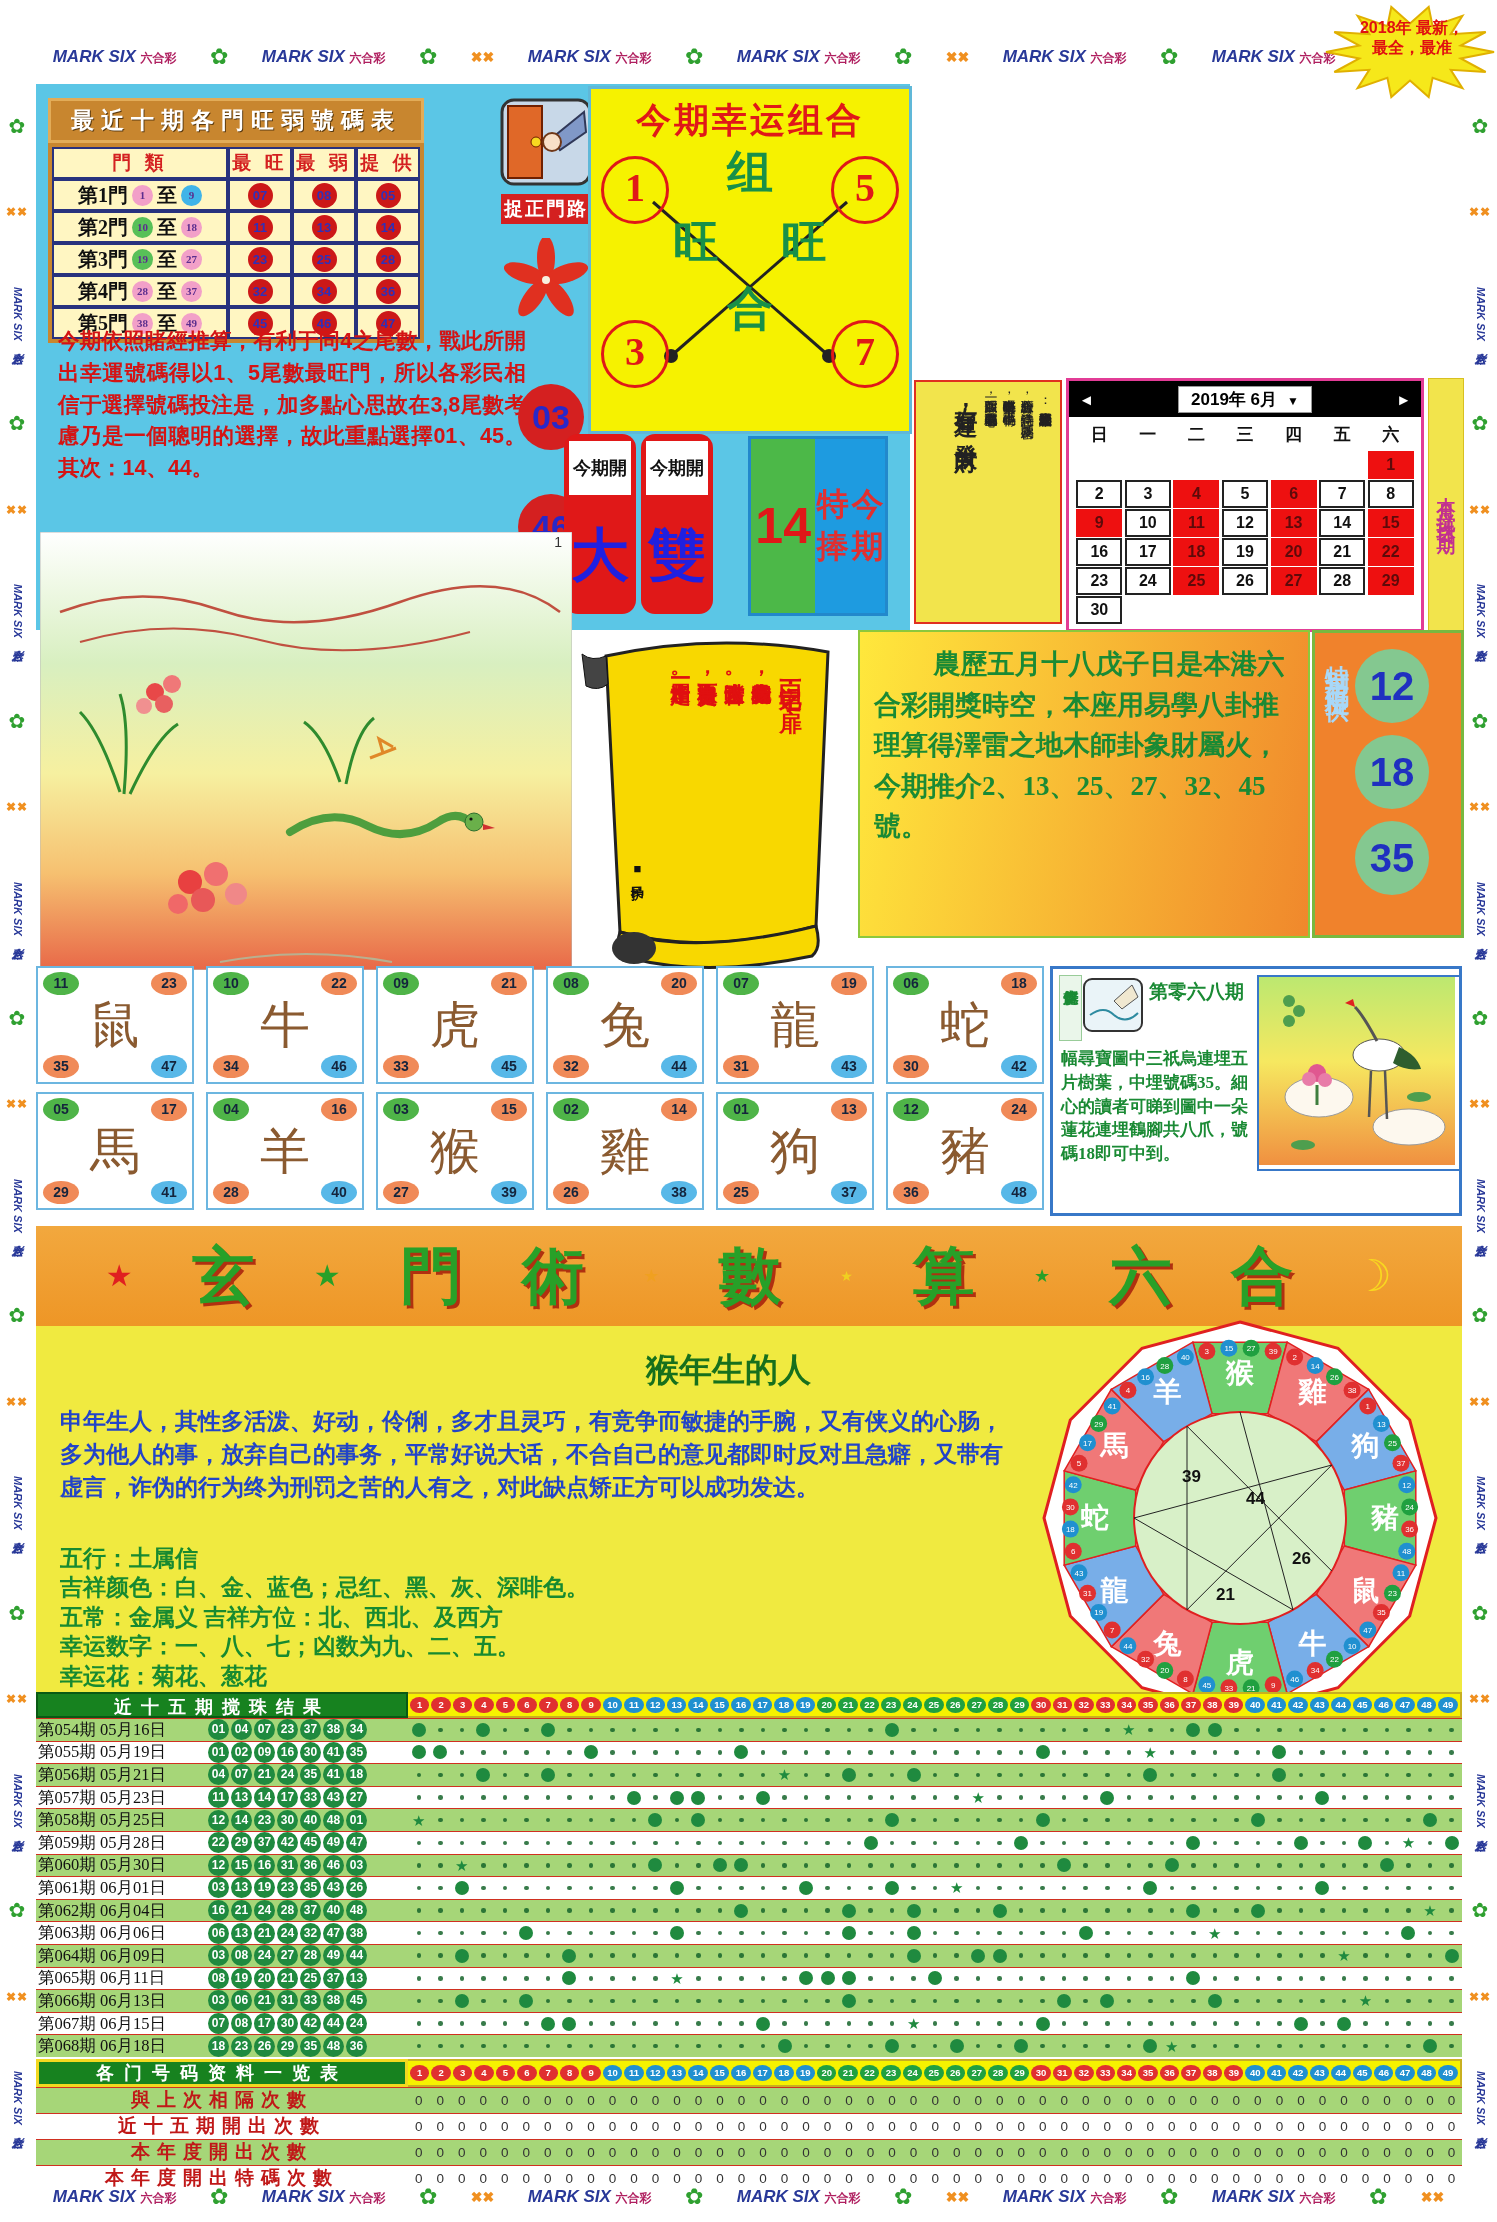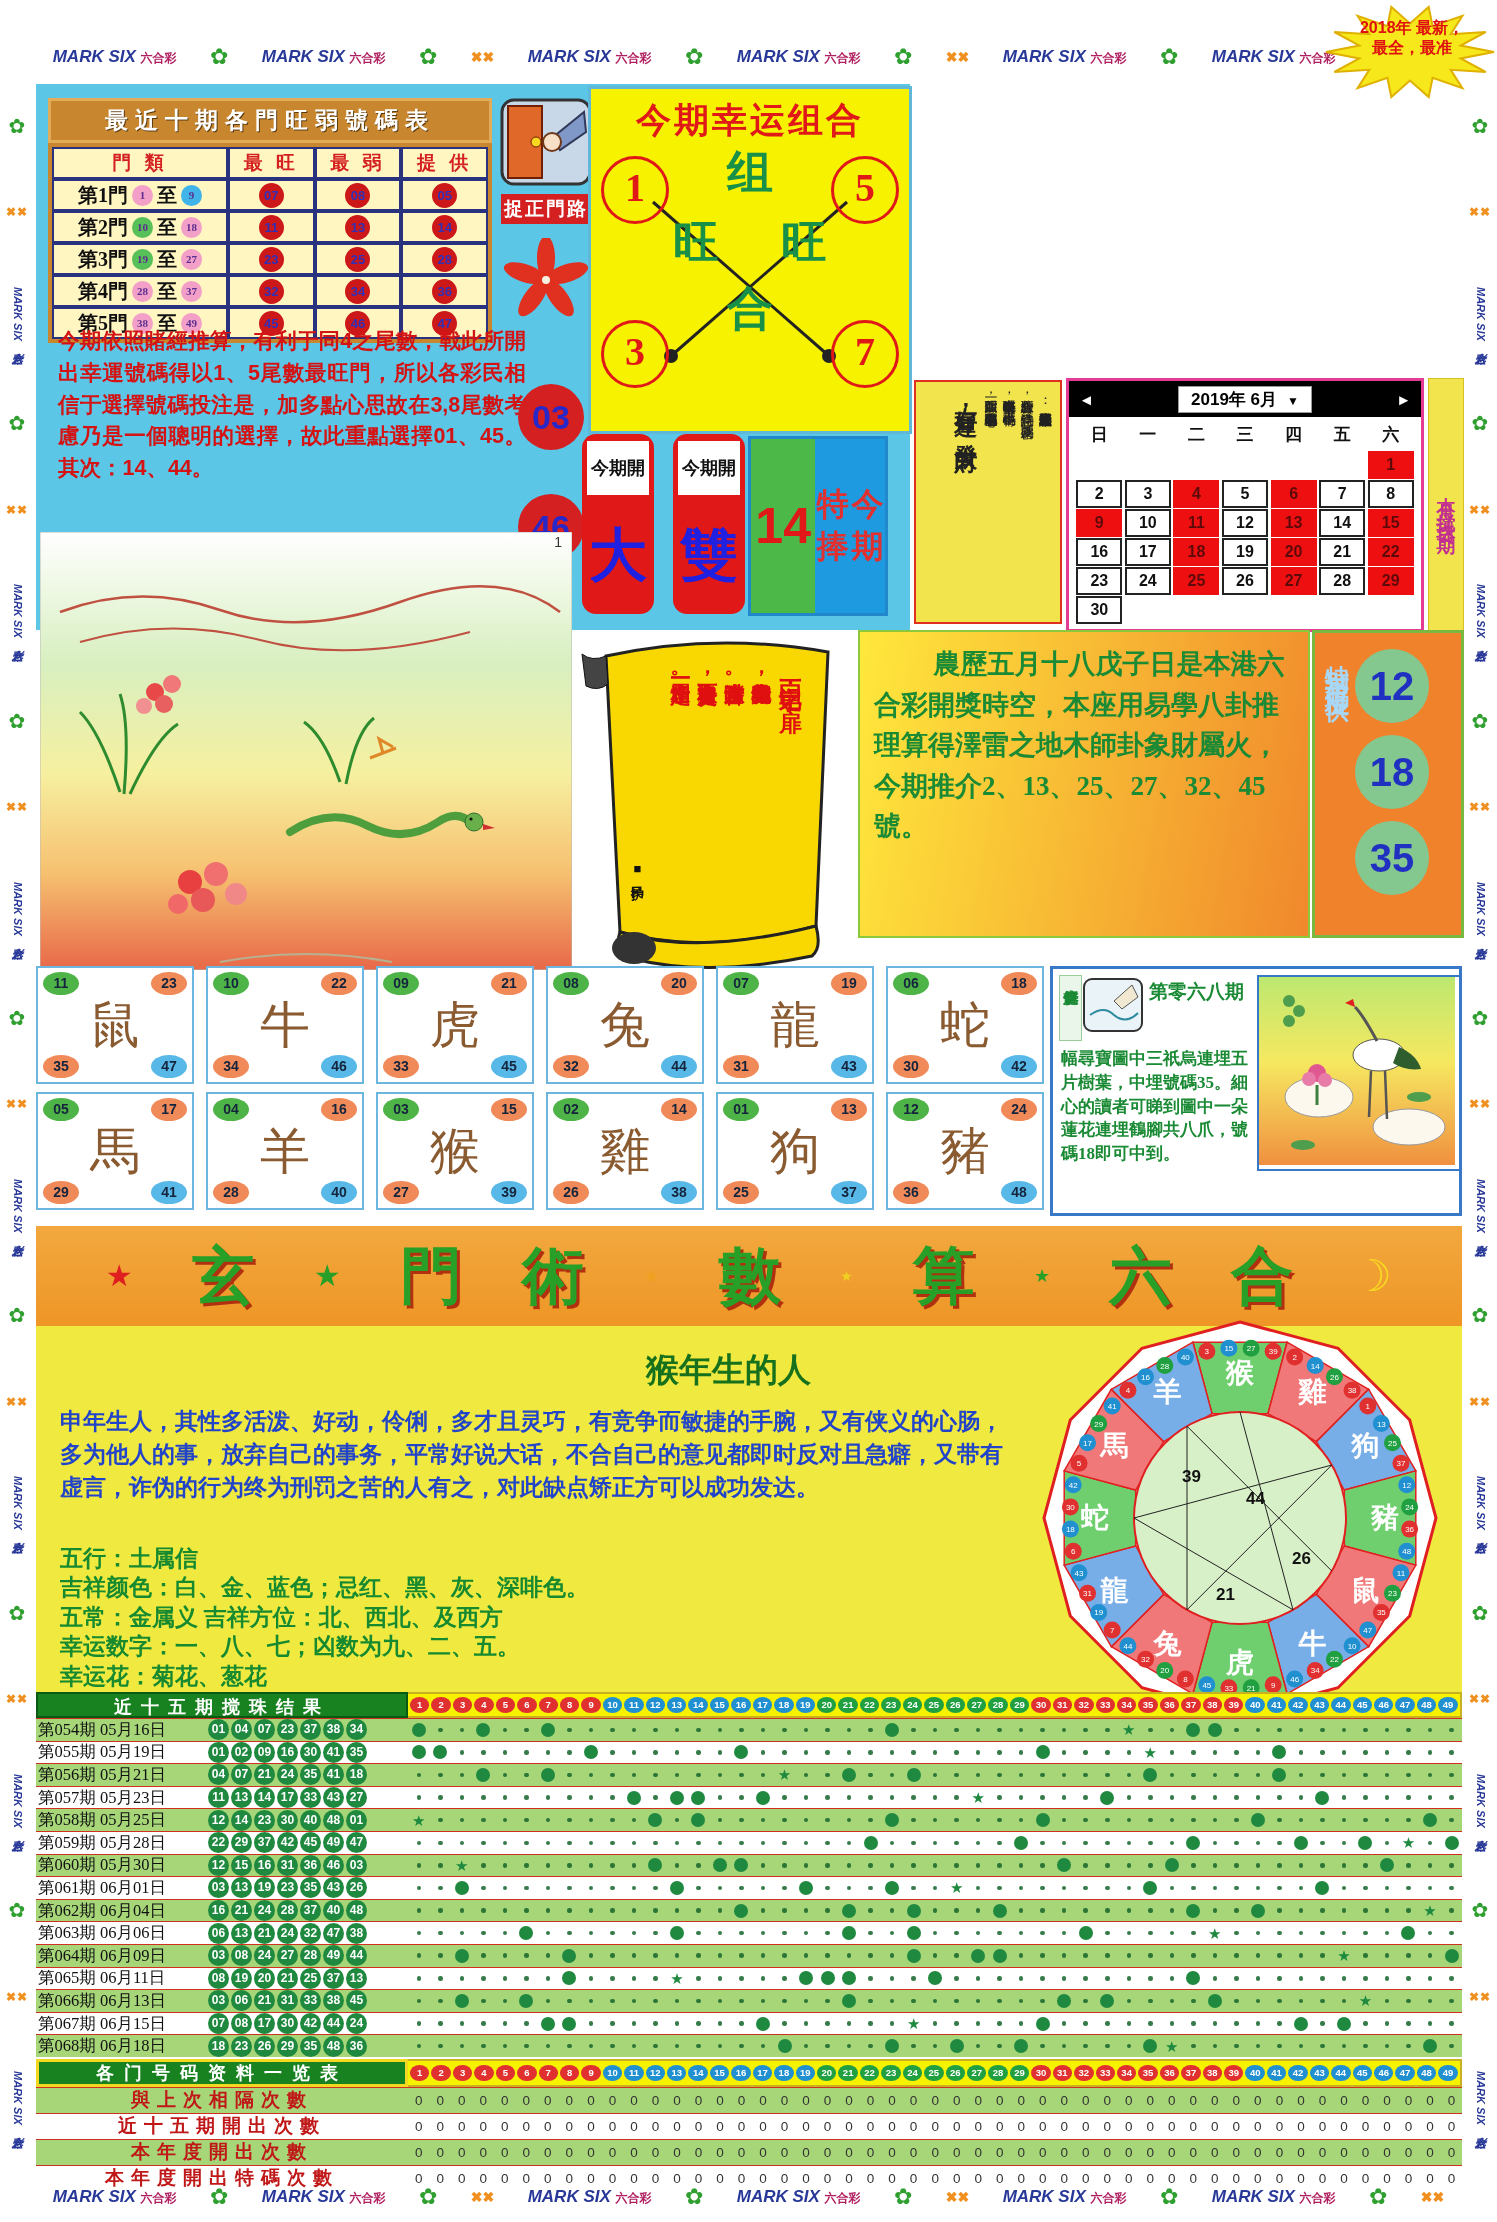--- a/index.html
+++ b/index.html
@@ -15,21 +15,21 @@
   .hstrip .brand-cn{color:#B02060;font-weight:bold;font-size:12px;}
   .hstrip .flower{color:#2FA030;font-size:22px;}
   .hstrip .cross{color:#F09020;font-size:14px;font-weight:bold;}
   
   .starburst{left:1322px;top:0;width:175px;height:100px;}
   .starburst svg{position:absolute;left:0;top:0;}
   .starburst .sb-text{position:absolute;left:30px;top:18px;width:120px;color:#E01010;font-weight:bold;font-size:16px;text-align:center;line-height:1.25;}
   
   .top-blue{left:36px;top:84px;width:874px;height:546px;background:#5BC6E6;}
   
-  .hot{left:12px;top:14px;width:444px;}
+  .hot{left:12px;top:14px;width:376px;}
   .ht-title{background:#C8862F;border:3px solid #E2AC58;color:#fff;font-weight:bold;font-size:23px;letter-spacing:7px;text-align:center;padding:4px 0;text-shadow:1px 1px 0 #5a3a10;}
   .ht-tbl{display:grid;grid-template-columns:176px 1fr 1fr 1fr;background:#FFF6C2;border:4px solid #C8862F;}
   .ht-cell{border:2px solid #28327E;text-align:center;display:flex;align-items:center;justify-content:center;height:28px;font-size:18px;}
   .ht-head{color:#D42020;font-weight:bold;letter-spacing:4px;font-size:19px;}
   .ht-door{color:#101010;font-weight:bold;font-size:20px;font-family:"Liberation Serif",serif;gap:4px;}
   .mini-ball{display:inline-block;width:21px;height:21px;border-radius:50%;color:#5B2D8E;font-size:11px;line-height:21px;font-weight:bold;text-align:center;}
   .rball{width:25px;height:25px;border-radius:50%;background:#CC1818;color:#3030B8;font-weight:bold;font-size:13px;line-height:25px;text-align:center;}
   
   .catch{left:460px;top:14px;width:100px;text-align:center;}
   .catch-label{background:#D42020;color:#fff;font-size:19px;font-weight:bold;letter-spacing:2px;padding:2px 3px;margin-top:4px;display:inline-block;}
@@ -38,21 +38,21 @@
   .analysis{left:22px;top:242px;width:468px;color:#D41414;font-size:21.5px;font-weight:bold;line-height:1.48;text-align:justify;}
   .bigballs{left:482px;top:300px;display:flex;flex-direction:column;gap:44px;}
   .bigball{width:66px;height:66px;background:#D42020;border-radius:50%;color:#2828C8;font-size:34px;font-weight:bold;line-height:66px;text-align:center;}
   
   .lucky{left:552px;top:2px;width:318px;height:342px;background:#F6F200;border:3px solid #60B8D8;}
   .lucky-title{color:#E01818;font-size:35px;font-weight:bold;text-align:center;letter-spacing:3px;margin-top:8px;font-family:"Liberation Serif",serif;}
   .lucky-diag{position:relative;height:268px;margin-top:6px;}
   .lnum{position:absolute;width:62px;height:62px;border:3px solid #E01818;border-radius:50%;color:#E01818;font-size:40px;font-weight:bold;text-align:center;line-height:58px;font-family:"Liberation Serif",serif;}
   .lchar{position:absolute;color:#189048;font-size:46px;font-weight:bold;font-family:"Liberation Serif",serif;}
   
-  .open-wrap{left:546px;top:350px;display:flex;gap:19px;}
+  .open-wrap{left:528px;top:350px;display:flex;gap:5px;}
   .open-box{width:72px;height:180px;background:#E01818;border-radius:14px;text-align:center;}
   .open-top{background:#fff;margin:7px 5px 0 5px;height:54px;font-size:18px;font-weight:bold;color:#111;display:flex;align-items:center;justify-content:center;}
   .open-char{color:#2020E0;font-size:58px;font-weight:bold;font-family:"Liberation Serif",serif;margin-top:22px;}
   .pick-box{left:712px;top:352px;width:134px;height:174px;border:3px solid #2288CC;display:flex;}
   .pick-num{width:48%;background:#4CB848;color:#E01818;font-size:50px;font-weight:bold;display:flex;align-items:center;justify-content:center;}
   .pick-chars{width:52%;background:#1E9BE0;display:grid;grid-template-columns:1fr 1fr;align-content:center;justify-items:center;color:#E03030;font-size:32px;font-weight:bold;font-family:"Liberation Serif",serif;line-height:1.3;}
   
   .notice{left:914px;top:380px;width:148px;height:244px;background:#F2E44C;border:2px solid #E03020;box-sizing:border-box;padding:8px 6px;writing-mode:vertical-rl;text-orientation:upright;color:#222;font-family:"Liberation Serif",serif;font-size:13px;line-height:1.4;}
   .notice span{display:block;}
   .notice .slogan{font-size:23px;font-weight:bold;letter-spacing:3px;}

